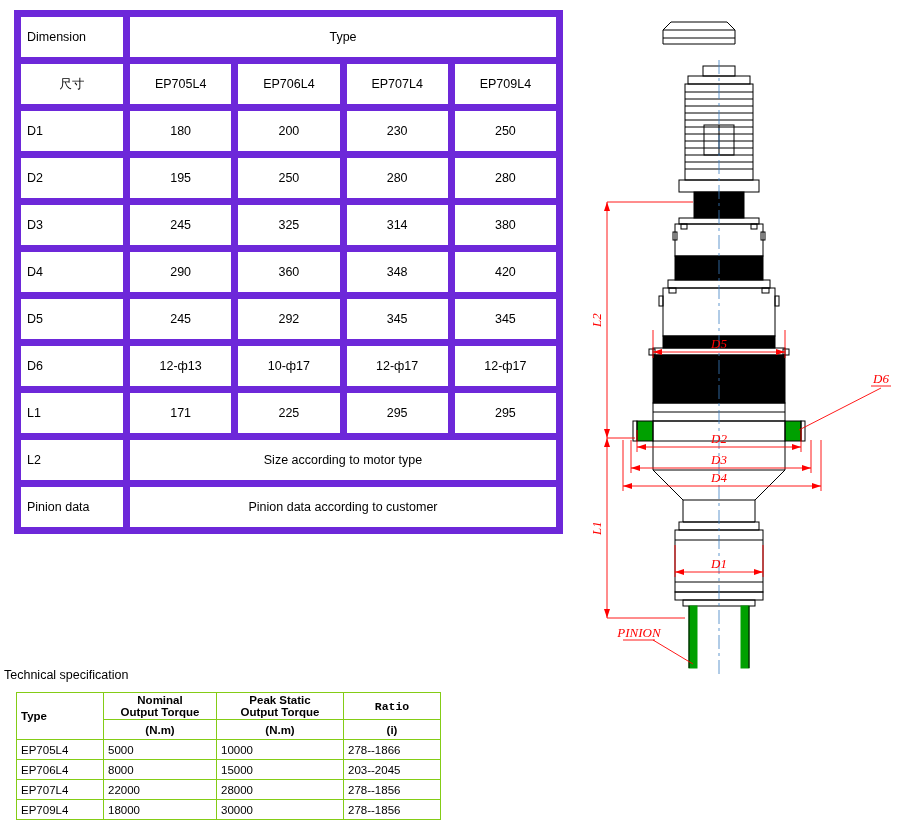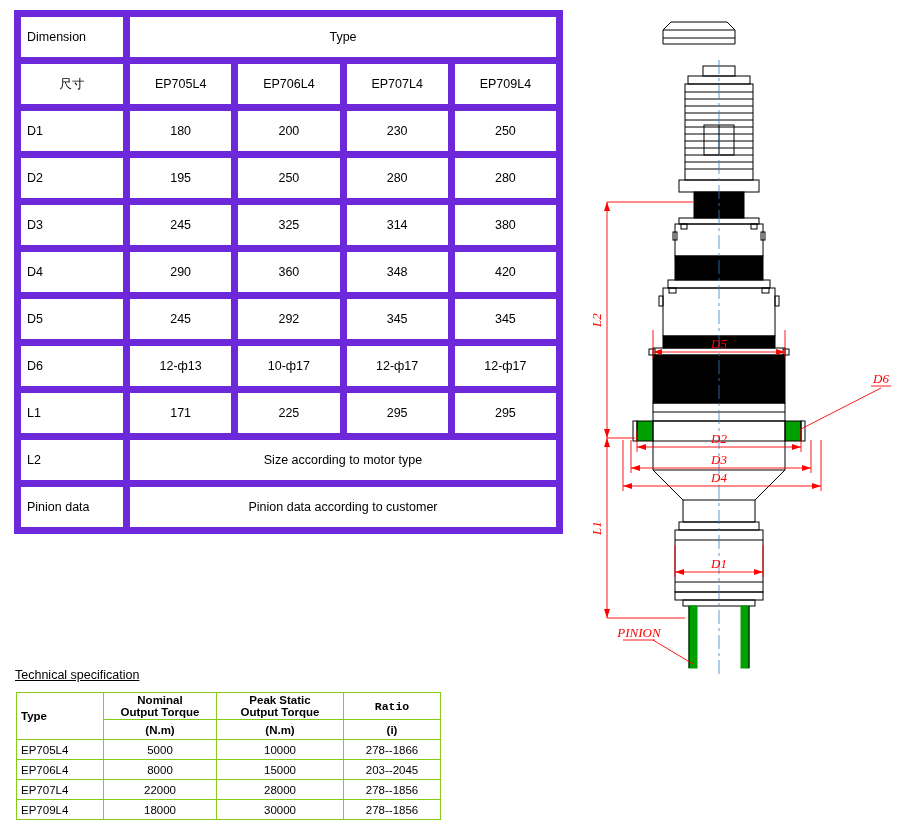--- a/index.html
+++ b/index.html
@@ -43,24 +43,23 @@
     text-align: center;
   }
   td.c-ep705 { width: 261px; }
   td.c-ep706 { width: 66px; }
   td.c-ep707 { width: 66px; }
   td.c-ep709 { width: 66px; }
 
   
   #tech-title {
     position: absolute;
-    left: 15px;
+    left: 4px;
     top: 668px;
     font-size: 12.5px;
-    text-decoration: underline;
   }
   #tech-table-wrap {
     position: absolute;
     left: 16px;
     top: 692px;
     width: 388px;
   }
   table.techtable {
     border-collapse: collapse;
     width: 388px;
@@ -75,21 +74,20 @@
   }
   table.techtable td.hd {
     text-align: center;
     font-weight: bold;
   }
   table.techtable td.hdl {
     text-align: left;
     font-weight: bold;
   }
   table.techtable td.val {
-    text-align: center;
   }
   table.techtable td.vall {
     text-align: left;
   }
   .w-type { width: 78px; }
   .w-nom  { width: 104px; }
   .w-peak { width: 118px; }
   .w-ratio{ width: 88px; font-family: Liberation Mono, monospace; }
 
   

